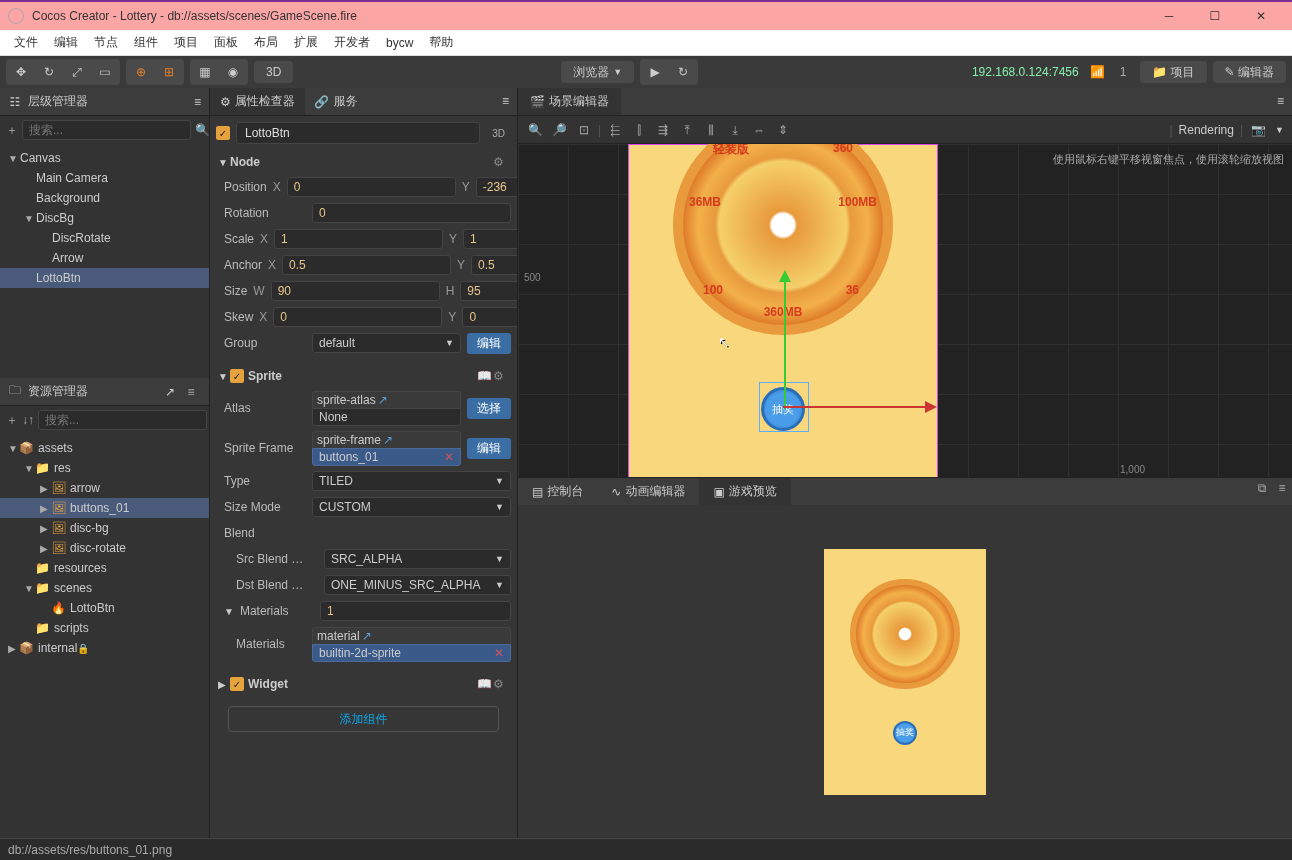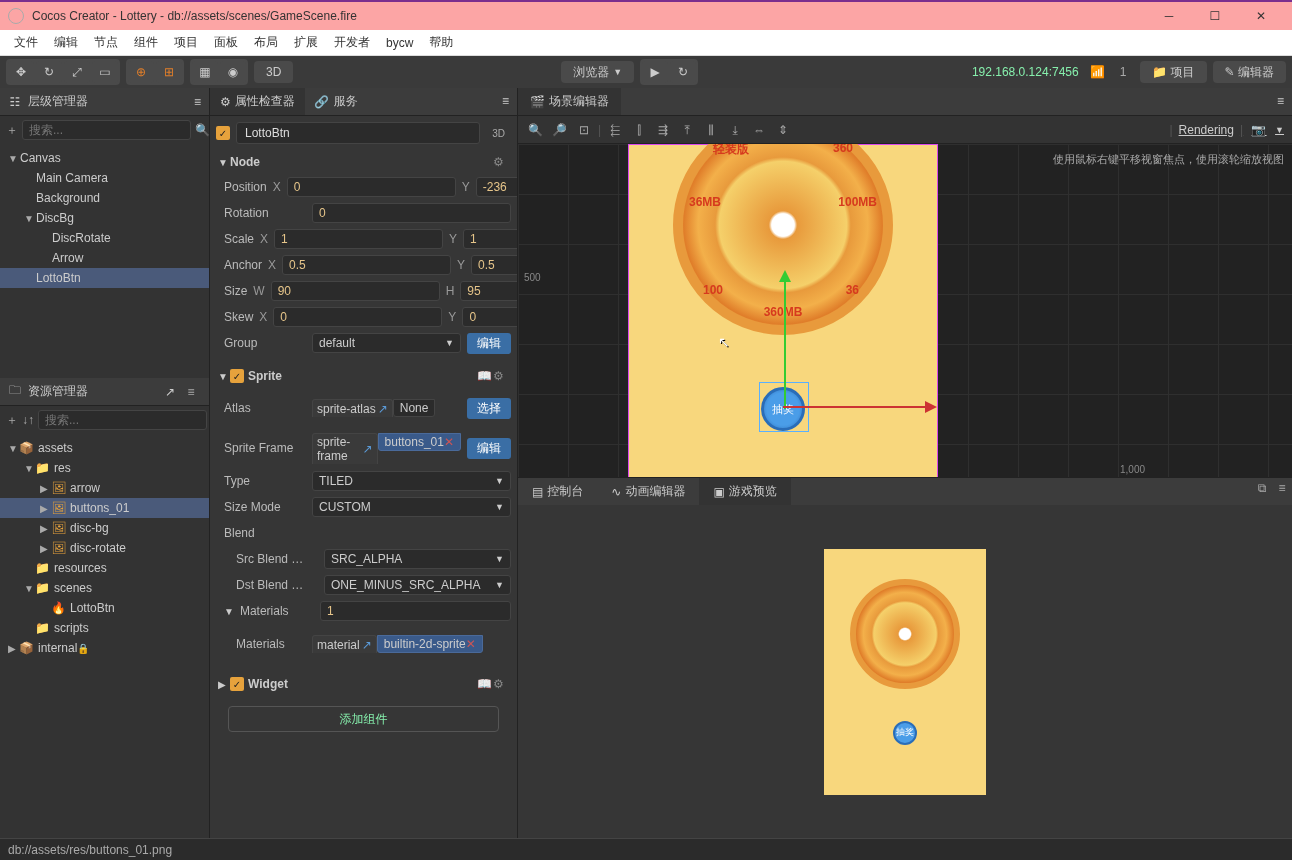--- a/index.html
+++ b/index.html
@@ -46,30 +46,30 @@
 .section-hdr .sh-arrow { width: 12px; font-size: 10px; }
 .section-hdr .sh-title { flex: 1; font-weight: bold; }
 .section-hdr .sh-icon { width: 16px; cursor: pointer; color: #888; }
 .prop-row { display: flex; align-items: center; height: 26px; gap: 6px; padding-left: 8px; }
 .prop-label { width: 82px; color: #bbb; }
 .axis-label { width: 14px; color: #999; text-align: center; }
 .num-input { flex: 1; background: #2b2b2b; border: 1px solid #444; border-radius: 3px; height: 20px; padding: 0 6px; color: #e6c58a; }
 .color-swatch { flex: 1; height: 20px; background: #fff; border: 1px solid #444; border-radius: 3px; }
 .select-input { flex: 1; background: #2b2b2b; border: 1px solid #444; border-radius: 3px; height: 20px; padding: 0 6px; color: #ddd; display: flex; align-items: center; justify-content: space-between; }
 .blue-btn { background: #3a6ea5; color: #fff; padding: 2px 10px; border-radius: 3px; cursor: pointer; }
-.asset-field { flex: 1; display: flex; flex-direction: row; }
+.asset-field { flex: 1; display: flex; flex-direction: column; }
 .asset-label { font-size: 10px; color: #aaa; padding: 1px 4px; background: #3a3a3a; border: 1px solid #444; border-bottom: none; border-radius: 3px 3px 0 0; display: flex; align-items: center; gap: 2px; }
 .asset-value { background: #3a5a8a; border: 1px solid #4a6a9a; border-radius: 0 0 3px 3px; height: 18px; padding: 0 6px; color: #ddd; display: flex; align-items: center; justify-content: space-between; }
 .asset-value.none { background: #2b2b2b; border-color: #444; }
-.add-comp-btn { margin: 10px 12px; height: 26px; border: 1px solid #555; border-radius: 4px; display: flex; align-items: center; justify-content: center; cursor: pointer; color: #86efac; }
+.add-comp-btn { margin: 10px 12px; height: 26px; border: 1px solid #555; border-radius: 4px; display: flex; align-items: center; justify-content: center; cursor: pointer; color: #0ea5e9; }
 .center-col { flex: 1; display: flex; flex-direction: column; }
 .scene-header { height: 28px; display: flex; background: #3c3c3c; border-bottom: 1px solid #222; }
 .scene-tab { padding: 0 12px; display: flex; align-items: center; gap: 4px; background: #333; cursor: pointer; }
 .scene-tools { height: 28px; background: #333; display: flex; align-items: center; padding: 0 8px; border-bottom: 1px solid #222; gap: 4px; }
-.scene-tools .st-right { margin-left: auto; display: flex; align-items: center; gap: 6px; text-decoration: underline; }
+.scene-tools .st-right { margin-left: auto; display: flex; align-items: center; gap: 6px; }
 .scene-view { flex: 1; background: #222; position: relative; overflow: hidden; }
 .grid { position: absolute; inset: 0; background-image: linear-gradient(#2f2f2f 1px, transparent 1px), linear-gradient(90deg, #2f2f2f 1px, transparent 1px); background-size: 50px 50px; }
 .ruler-label { position: absolute; color: #888; font-size: 10px; }
 .game-canvas { position: absolute; left: 110px; top: 0; width: 310px; height: 379px; background: #f8d77d; border: 1px solid #d946ef; }
 .wheel { position: absolute; top: -30px; left: 50%; transform: translateX(-50%); width: 220px; height: 220px; border-radius: 50%; background: radial-gradient(circle, #fff 8%, #e89a3c 10%, #f5d06a 45%, #e89a3c 48%, #f3b04a 60%, #e07e2a 70%, #e89a3c 100%); border: 10px solid #e89a3c; display: flex; align-items: center; justify-content: center; }
 .wheel-text { position: absolute; color: #d63a1e; font-weight: bold; font-size: 12px; }
 .lotto-btn-scene { position: absolute; left: 50%; top: 242px; transform: translateX(-50%); width: 44px; height: 44px; border-radius: 50%; background: radial-gradient(circle, #4a9de8 60%, #2a6db8 100%); border: 3px solid #2a6db8; display: flex; align-items: center; justify-content: center; color: #fff; font-size: 11px; }
 .sel-box { position: absolute; left: 241px; top: 238px; width: 50px; height: 50px; border: 1px solid #5ab0ff; }
 .gizmo-y { position: absolute; left: 266px; top: 130px; width: 2px; height: 135px; background: #3c3; }
 .gizmo-y::before { content: ""; position: absolute; top: -10px; left: -5px; border: 6px solid transparent; border-bottom: 12px solid #3c3; }

